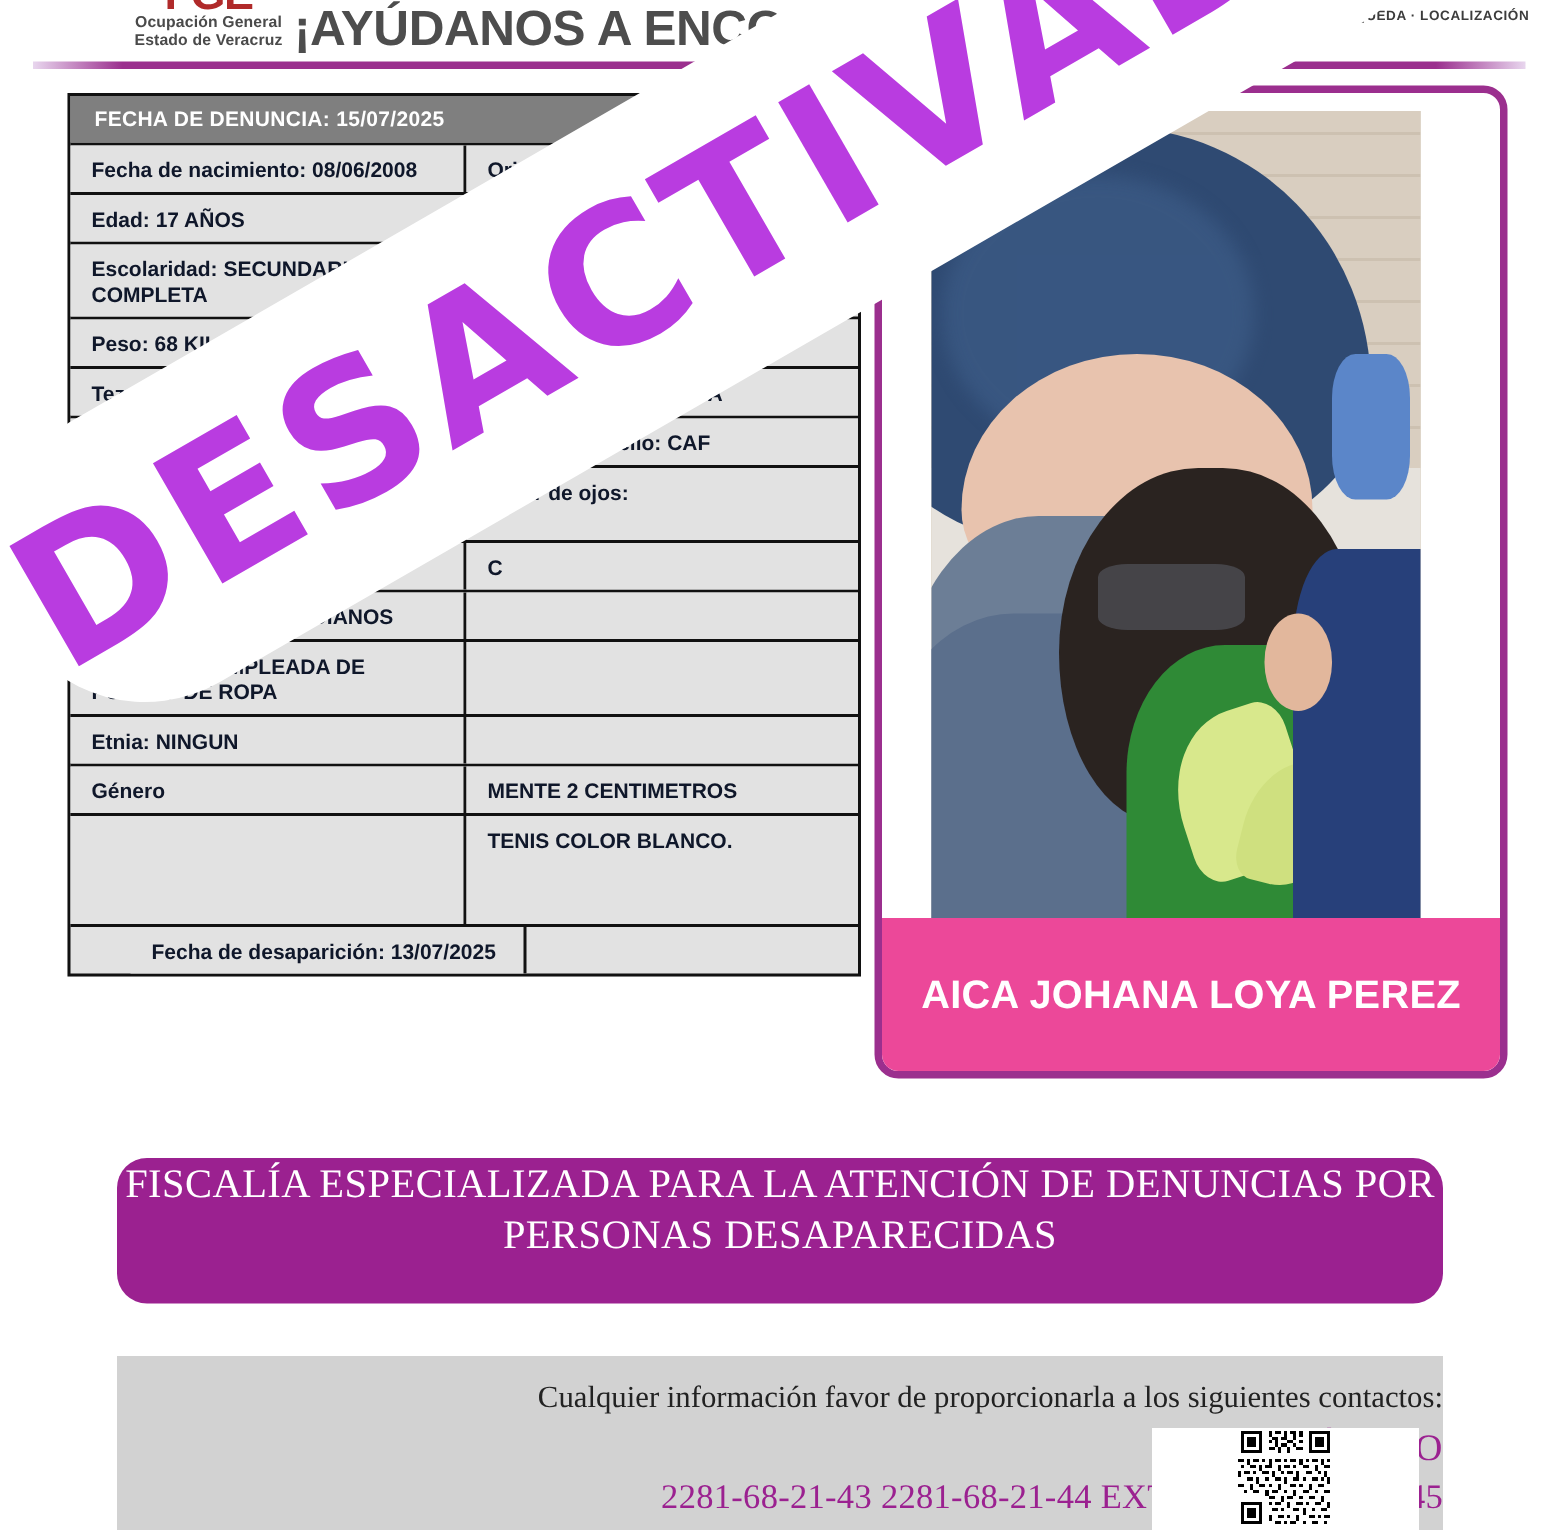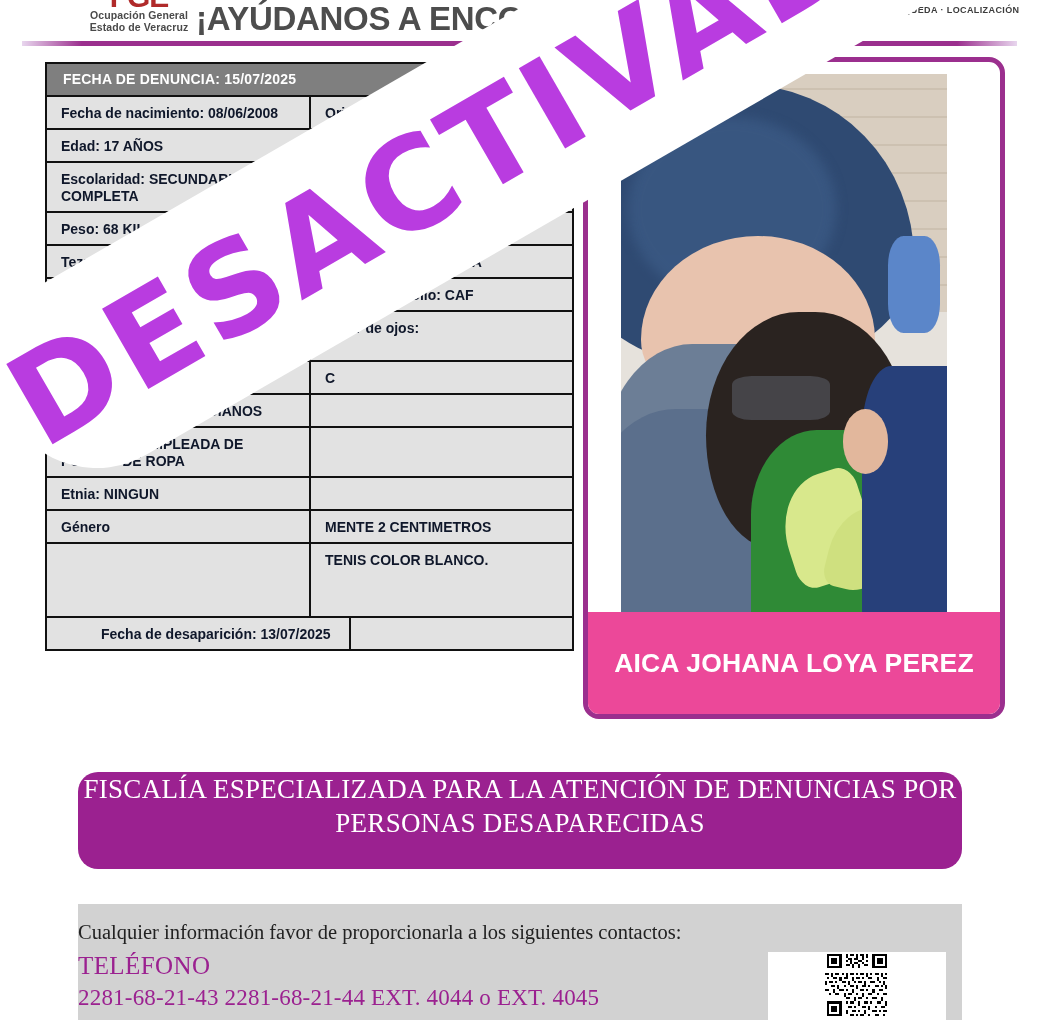--- a/index.html
+++ b/index.html
@@ -243,21 +243,21 @@
   }
 
   
   .contact-block {
     position: absolute;
     left: 78px;
     top: 904px;
     width: 884px;
     height: 116px;
     background: #d2d2d2;
-    text-align: left;
+    text-align: right;
     font-family: "Liberation Serif", serif;
   }
   .contact-line1 {
     padding-top: 15px;
     font-size: 20.5px;
     color: #222222;
     line-height: 26px;
   }
   .contact-tel-label {
     margin-top: 6px;

